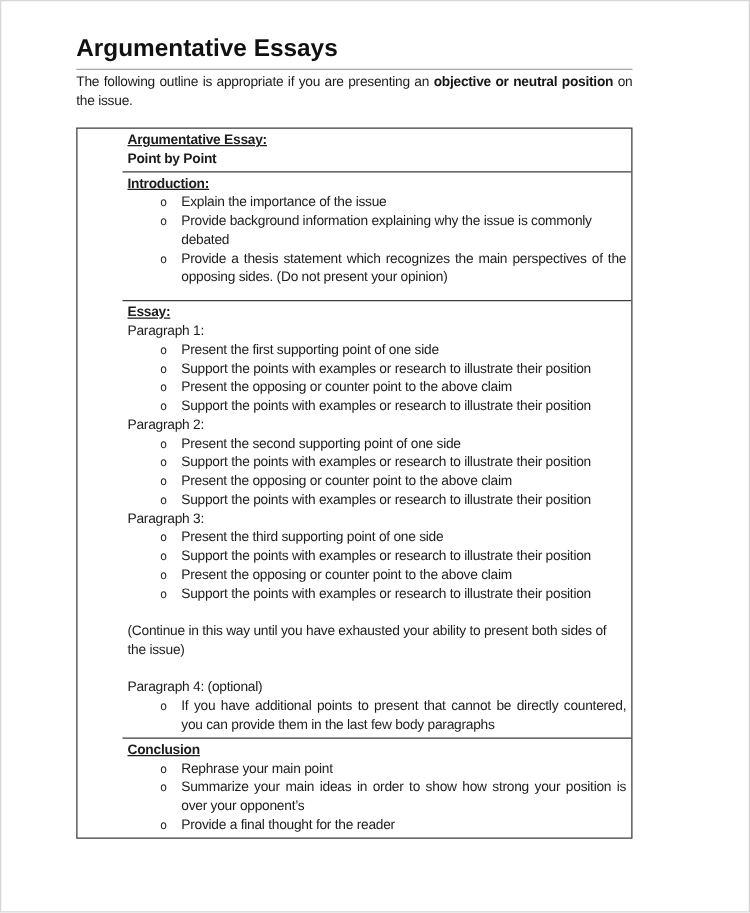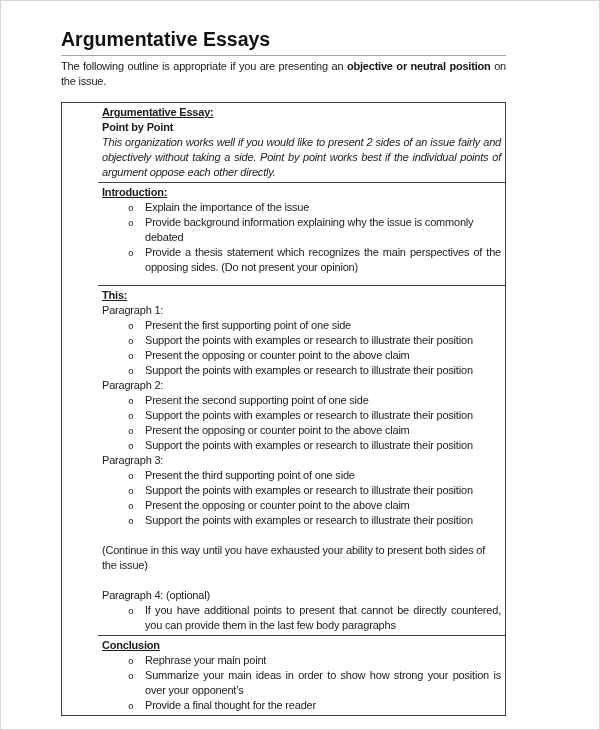--- a/index.html
+++ b/index.html
@@ -80,32 +80,31 @@
 
   <div class="lede">
     <span>The following outline is appropriate if you are presenting an </span><b>objective or neutral position</b><span> on the issue.</span>
   </div>
 
   <div class="outline-table">
 
     <div class="trow row-header">
       <div class="hd"><span class="u">Argumentative Essay:</span></div>
       <div class="hd">Point by Point</div>
-      <div class="desc">This organization works well if you would like to present 2 sides of an issue fairly and objectively without taking a side. Point by point works best if the individual points of argument oppose each other directly.</div>
     </div>
 
     <div class="trow row-introduction">
       <div class="hd"><span class="u">Introduction:</span></div>
       <div class="bullet"><span class="marker">o</span><span>Explain the importance of the issue</span></div>
       <div class="bullet"><span class="marker">o</span><span>Provide background information explaining why the issue is commonly debated</span></div>
       <div class="bullet just"><span class="marker">o</span><span>Provide a thesis statement which recognizes the main perspectives of the opposing sides. (Do not present your opinion)</span></div>
     </div>
 
     <div class="trow row-body">
-      <div class="hd"><span class="u">This:</span></div>
+      <div class="hd"><span class="u">Essay:</span></div>
 
       <div class="plabel">Paragraph 1:</div>
       <div class="bullet"><span class="marker">o</span><span>Present the first supporting point of one side</span></div>
       <div class="bullet"><span class="marker">o</span><span>Support the points with examples or research to illustrate their position</span></div>
       <div class="bullet"><span class="marker">o</span><span>Present the opposing or counter point to the above claim</span></div>
       <div class="bullet"><span class="marker">o</span><span>Support the points with examples or research to illustrate their position</span></div>
 
       <div class="plabel">Paragraph 2:</div>
       <div class="bullet"><span class="marker">o</span><span>Present the second supporting point of one side</span></div>
       <div class="bullet"><span class="marker">o</span><span>Support the points with examples or research to illustrate their position</span></div>

